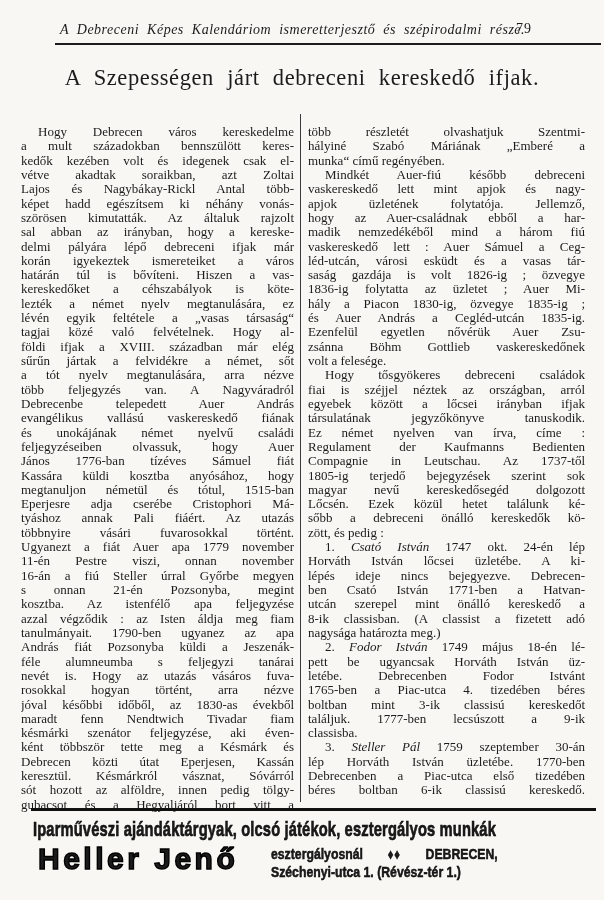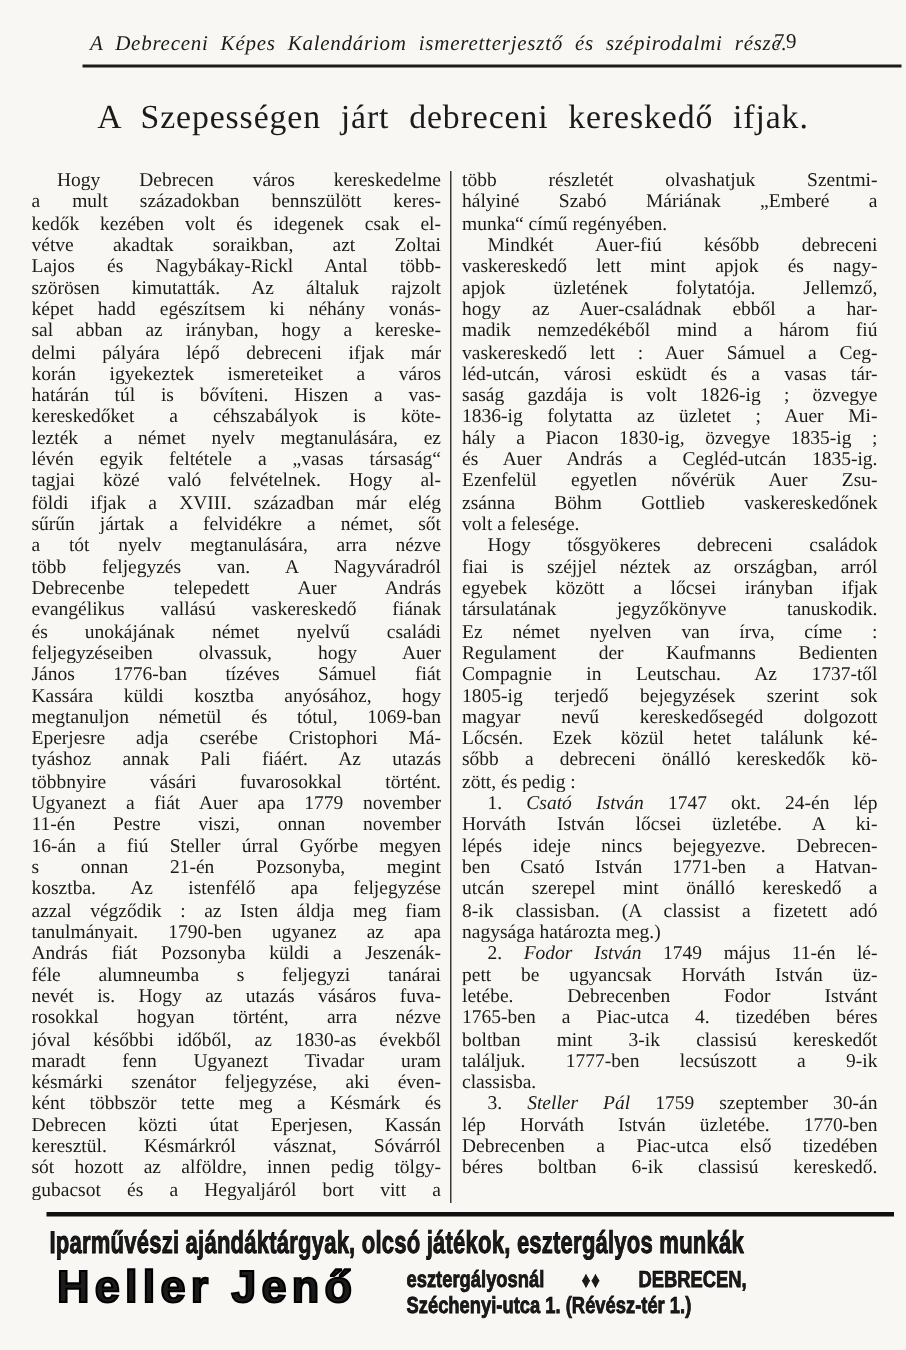--- a/index.html
+++ b/index.html
@@ -34,21 +34,21 @@
     text-align:center; font-size:22.5px;
     letter-spacing:0.6px; word-spacing:7px;
     white-space:nowrap;
   }
 
   
   .columns {
     position:absolute; top:113px; left:21px;
     display:flex;
   }
-  .col { width:273px; }
+  .col { width:273px;margin-top:12px; }
   .col.right { width:277px; }
   .col-divider {
     width:1px; height:688px; margin:1px 7px 0 6px;
     background:#3a3a3a;
   }
   .line {
     font-size:13px; height:14.32px; line-height:14.32px;
     text-align:justify; text-align-last:justify;
     overflow:hidden; white-space:normal;
   }
@@ -99,57 +99,57 @@
 
   <h1 class="article-title" style="margin:0; font-weight:normal;">A Szepességen járt debreceni kereskedő ifjak.</h1>
 
   <div class="columns">
     <div class="col left">
         <div class="line indent">Hogy Debrecen város kereskedelme</div>
         <div class="line">a mult századokban bennszülött keres-</div>
         <div class="line">kedők kezében volt és idegenek csak el-</div>
         <div class="line">vétve akadtak soraikban, azt Zoltai</div>
         <div class="line">Lajos és Nagybákay-Rickl Antal több-</div>
+        <div class="line">képet hadd egészítsem ki néhány vonás-</div>
         <div class="line">szörösen kimutatták. Az általuk rajzolt</div>
-        <div class="line">képet hadd egészítsem ki néhány vonás-</div>
         <div class="line">sal abban az irányban, hogy a kereske-</div>
         <div class="line">delmi pályára lépő debreceni ifjak már</div>
         <div class="line">korán igyekeztek ismereteiket a város</div>
         <div class="line">határán túl is bővíteni. Hiszen a vas-</div>
         <div class="line">kereskedőket a céhszabályok is köte-</div>
         <div class="line">lezték a német nyelv megtanulására, ez</div>
         <div class="line">lévén egyik feltétele a „vasas társaság“</div>
         <div class="line">tagjai közé való felvételnek. Hogy al-</div>
         <div class="line">földi ifjak a XVIII. században már elég</div>
         <div class="line">sűrűn jártak a felvidékre a német, sőt</div>
         <div class="line">a tót nyelv megtanulására, arra nézve</div>
         <div class="line">több feljegyzés van. A Nagyváradról</div>
         <div class="line">Debrecenbe telepedett Auer András</div>
         <div class="line">evangélikus vallású vaskereskedő fiának</div>
         <div class="line">és unokájának német nyelvű családi</div>
         <div class="line">feljegyzéseiben olvassuk, hogy Auer</div>
         <div class="line">János 1776-ban tízéves Sámuel fiát</div>
         <div class="line">Kassára küldi kosztba anyósához, hogy</div>
-        <div class="line">megtanuljon németül és tótul, 1069-ban</div>
+        <div class="line">megtanuljon németül és tótul, 1515-ban</div>
         <div class="line">Eperjesre adja cserébe Cristophori Má-</div>
         <div class="line">tyáshoz annak Pali fiáért. Az utazás</div>
         <div class="line">többnyire vásári fuvarosokkal történt.</div>
         <div class="line">Ugyanezt a fiát Auer apa 1779 november</div>
         <div class="line">11-én Pestre viszi, onnan november</div>
         <div class="line">16-án a fiú Steller úrral Győrbe megyen</div>
         <div class="line">s onnan 21-én Pozsonyba, megint</div>
         <div class="line">kosztba. Az istenfélő apa feljegyzése</div>
         <div class="line">azzal végződik : az Isten áldja meg fiam</div>
         <div class="line">tanulmányait. 1790-ben ugyanez az apa</div>
         <div class="line">András fiát Pozsonyba küldi a Jeszenák-</div>
         <div class="line">féle alumneumba s feljegyzi tanárai</div>
         <div class="line">nevét is. Hogy az utazás vásáros fuva-</div>
         <div class="line">rosokkal hogyan történt, arra nézve</div>
         <div class="line">jóval későbbi időből, az 1830-as évekből</div>
-        <div class="line">maradt fenn Ugyanezt Tivadar uram</div>
+        <div class="line">maradt fenn Nendtwich Tivadar fiam</div>
         <div class="line">késmárki szenátor feljegyzése, aki éven-</div>
         <div class="line">ként többször tette meg a Késmárk és</div>
         <div class="line">Debrecen közti útat Eperjesen, Kassán</div>
         <div class="line">keresztül. Késmárkról vásznat, Sóvárról</div>
         <div class="line">sót hozott az alföldre, innen pedig tölgy-</div>
         <div class="line">gubacsot és a Hegyaljáról bort vitt a</div>
       </div>
     <div class="col-divider"></div>
     <div class="col right">
         <div class="line">több részletét olvashatjuk Szentmi-</div>
@@ -181,21 +181,21 @@
         <div class="line">Lőcsén. Ezek közül hetet találunk ké-</div>
         <div class="line">sőbb a debreceni önálló kereskedők kö-</div>
         <div class="line endp">zött, és pedig :</div>
         <div class="line indent"><span>1. </span><em>Csató István</em><span> 1747 okt. 24-én lép</span></div>
         <div class="line">Horváth István lőcsei üzletébe. A ki-</div>
         <div class="line">lépés ideje nincs bejegyezve. Debrecen-</div>
         <div class="line">ben Csató István 1771-ben a Hatvan-</div>
         <div class="line">utcán szerepel mint önálló kereskedő a</div>
         <div class="line">8-ik classisban. (A classist a fizetett adó</div>
         <div class="line endp">nagysága határozta meg.)</div>
-        <div class="line indent"><span>2. </span><em>Fodor István</em><span> 1749 május 11-én lé-</span></div>
+        <div class="line indent"><span>2. </span><em>Fodor István</em><span> 1749 május 18-én lé-</span></div>
         <div class="line">pett be ugyancsak Horváth István üz-</div>
         <div class="line">letébe. Debrecenben Fodor Istvánt</div>
         <div class="line">1765-ben a Piac-utca 4. tizedében béres</div>
         <div class="line">boltban mint 3-ik classisú kereskedőt</div>
         <div class="line">találjuk. 1777-ben lecsúszott a 9-ik</div>
         <div class="line endp">classisba.</div>
         <div class="line indent"><span>3. </span><em>Steller Pál</em><span> 1759 szeptember 30-án</span></div>
         <div class="line">lép Horváth István üzletébe. 1770-ben</div>
         <div class="line">Debrecenben a Piac-utca első tizedében</div>
         <div class="line">béres boltban 6-ik classisú kereskedő.</div>

